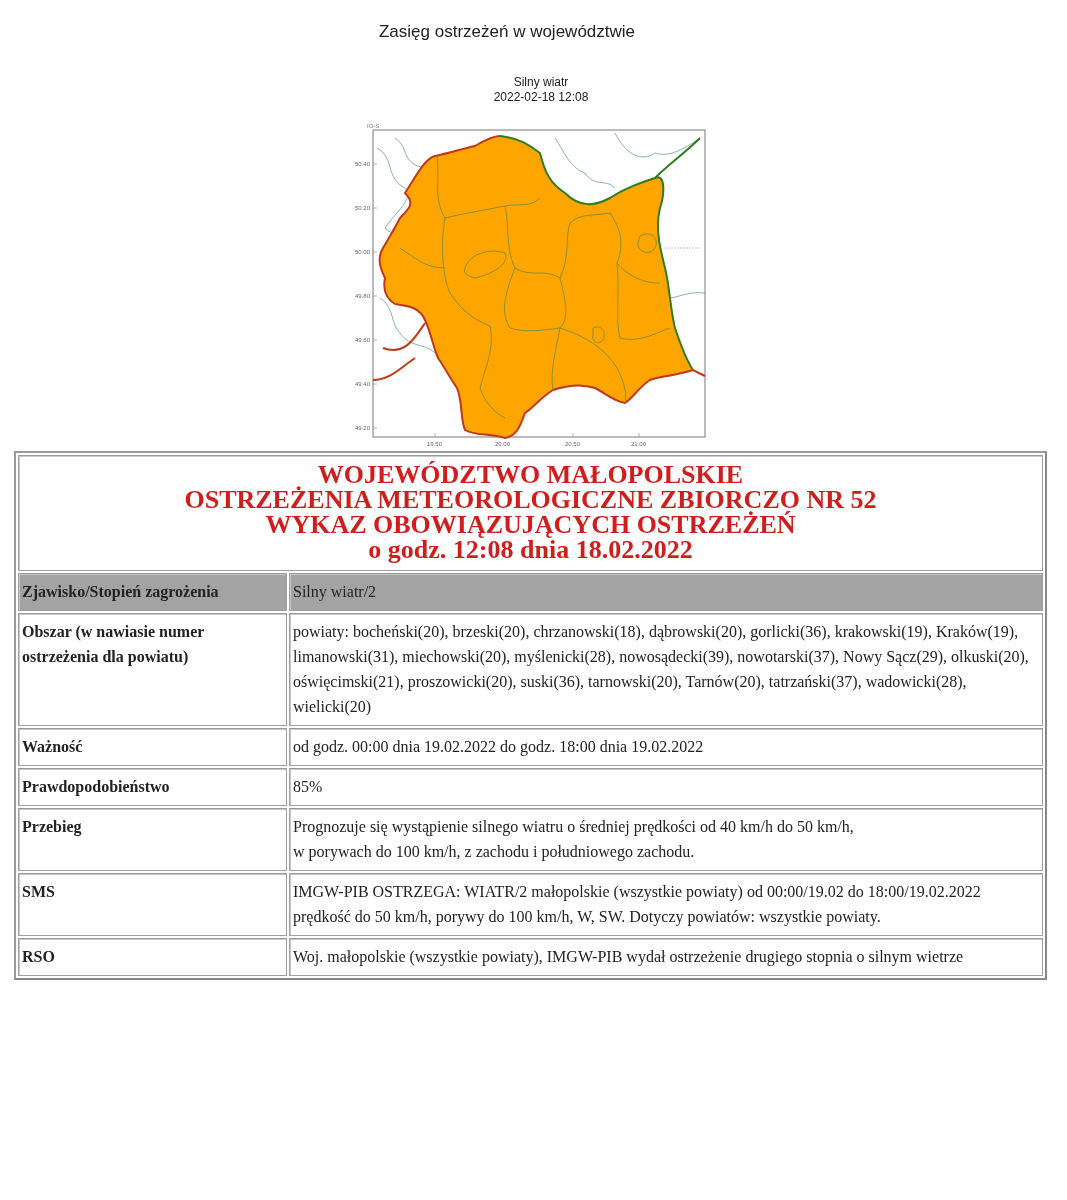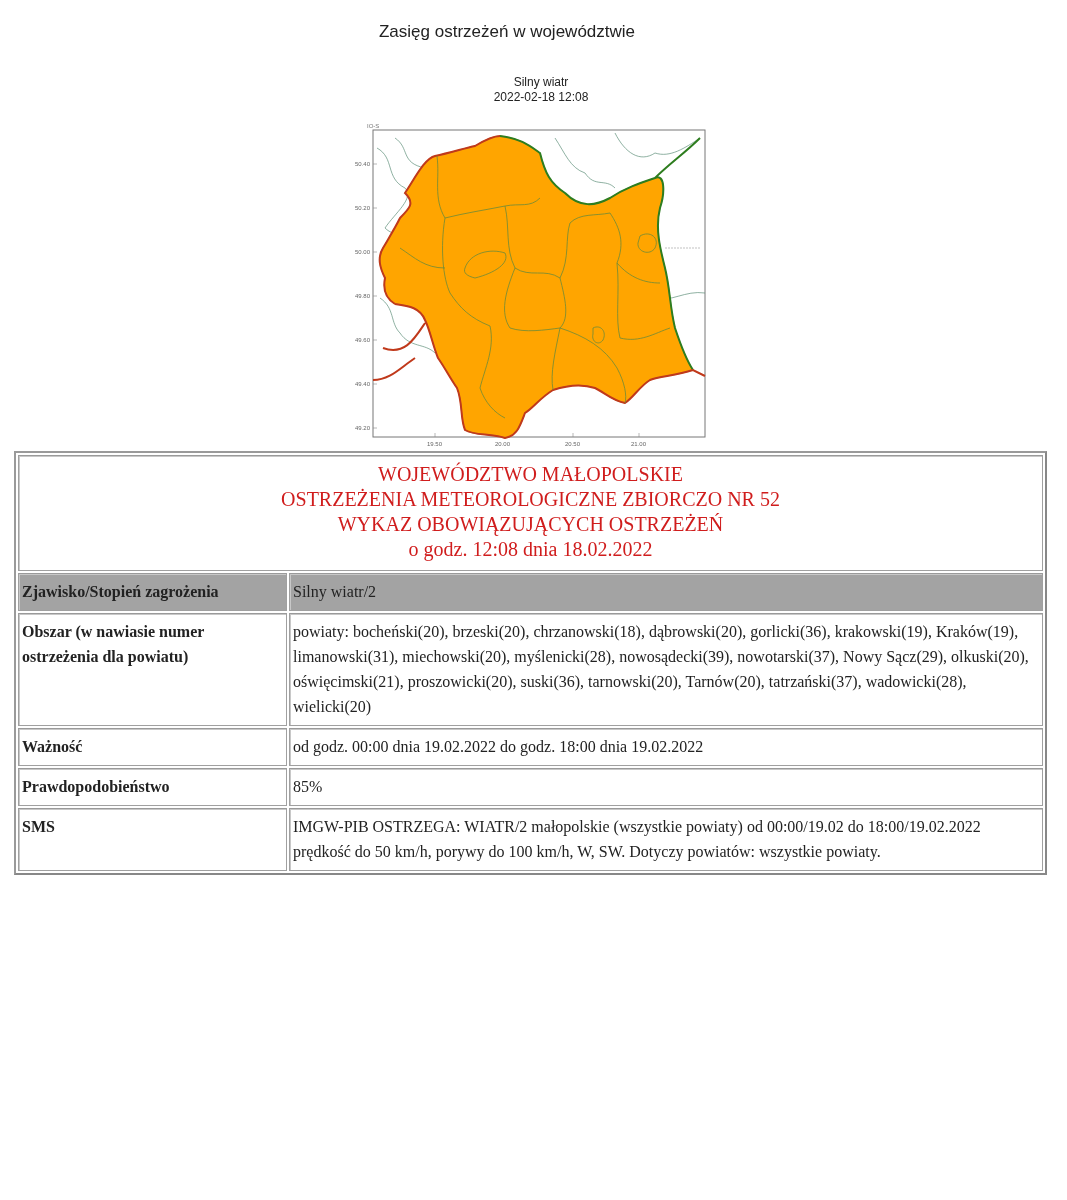--- a/index.html
+++ b/index.html
@@ -21,21 +21,21 @@
     border-collapse: separate; border-spacing: 2px;
     border: 2px solid #9a9a9a; border-right-color: #888; border-bottom-color: #888;
     font-family: "Liberation Serif", serif; font-size: 16px; color: #222;
     background: #ffffff;
   }
   table.warn td {
     border: 1px solid #a0a0a0; border-top-color: #9a9a9a;
     box-shadow: inset 1px 1px 0 #c8c8c8;
     vertical-align: top; padding: 5px 3px 6px 3px; line-height: 25px;
   }
-  .header-cell { text-align: center; color: #d01d1d; font-weight: normal; font-size: 20px; line-height: 32px; padding: 6px 0 8px 0 !important; }
+  .header-cell { text-align: center; color: #d01d1d; font-weight: bold; font-size: 26px; line-height: 32px; padding: 6px 0 8px 0 !important; }
   .lbl { width: 261px; font-weight: bold; }
   .orange td { background: #a3a3a3; }
   .grey td { background: #d3d3d3; }
   .hdr-line { display: block; }
 </style>
 </head>
 <body>
 
 <div class="page-title">Zasięg ostrzeżeń w województwie</div>
 
@@ -138,17 +138,28 @@
   </tr>
   <tr>
     <td class="lbl">Ważność</td>
     <td>od godz. 00:00 dnia 19.02.2022 do godz. 18:00 dnia 19.02.2022</td>
   </tr>
   <tr>
     <td class="lbl">Prawdopodobieństwo</td>
     <td>85%</td>
   </tr>
   <tr>
+    <td class="lbl">Przebieg</td>
+    <td>
+      <span style="display:block">Prognozuje się wystąpienie silnego wiatru o średniej prędkości od 40 km/h do 50 km/h,</span>
+      <span style="display:block">w porywach do 100 km/h, z zachodu i południowego zachodu.</span>
+    </td>
+  </tr>
+  <tr>
     <td class="lbl">SMS</td>
     <td>IMGW-PIB OSTRZEGA: WIATR/2 małopolskie (wszystkie powiaty) od 00:00/19.02 do 18:00/19.02.2022 prędkość do 50 km/h, porywy do 100 km/h, W, SW. Dotyczy powiatów: wszystkie powiaty.</td>
+  </tr>
+  <tr>
+    <td class="lbl">RSO</td>
+    <td>Woj. małopolskie (wszystkie powiaty), IMGW-PIB wydał ostrzeżenie drugiego stopnia o silnym wietrze</td>
   </tr>
 </tbody>
   </table>
 
 </body></html>

